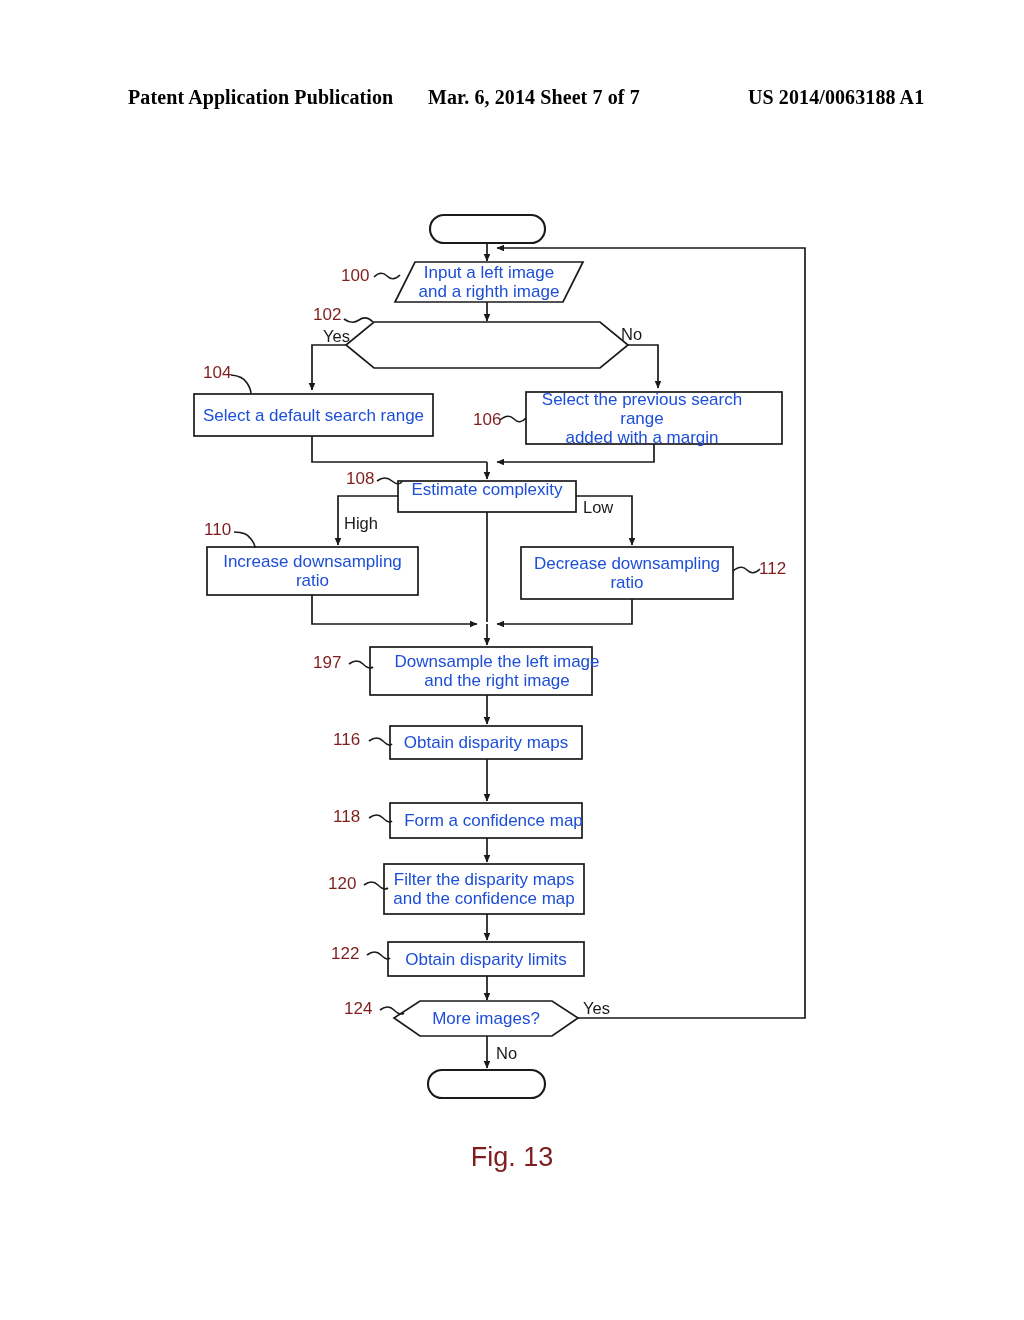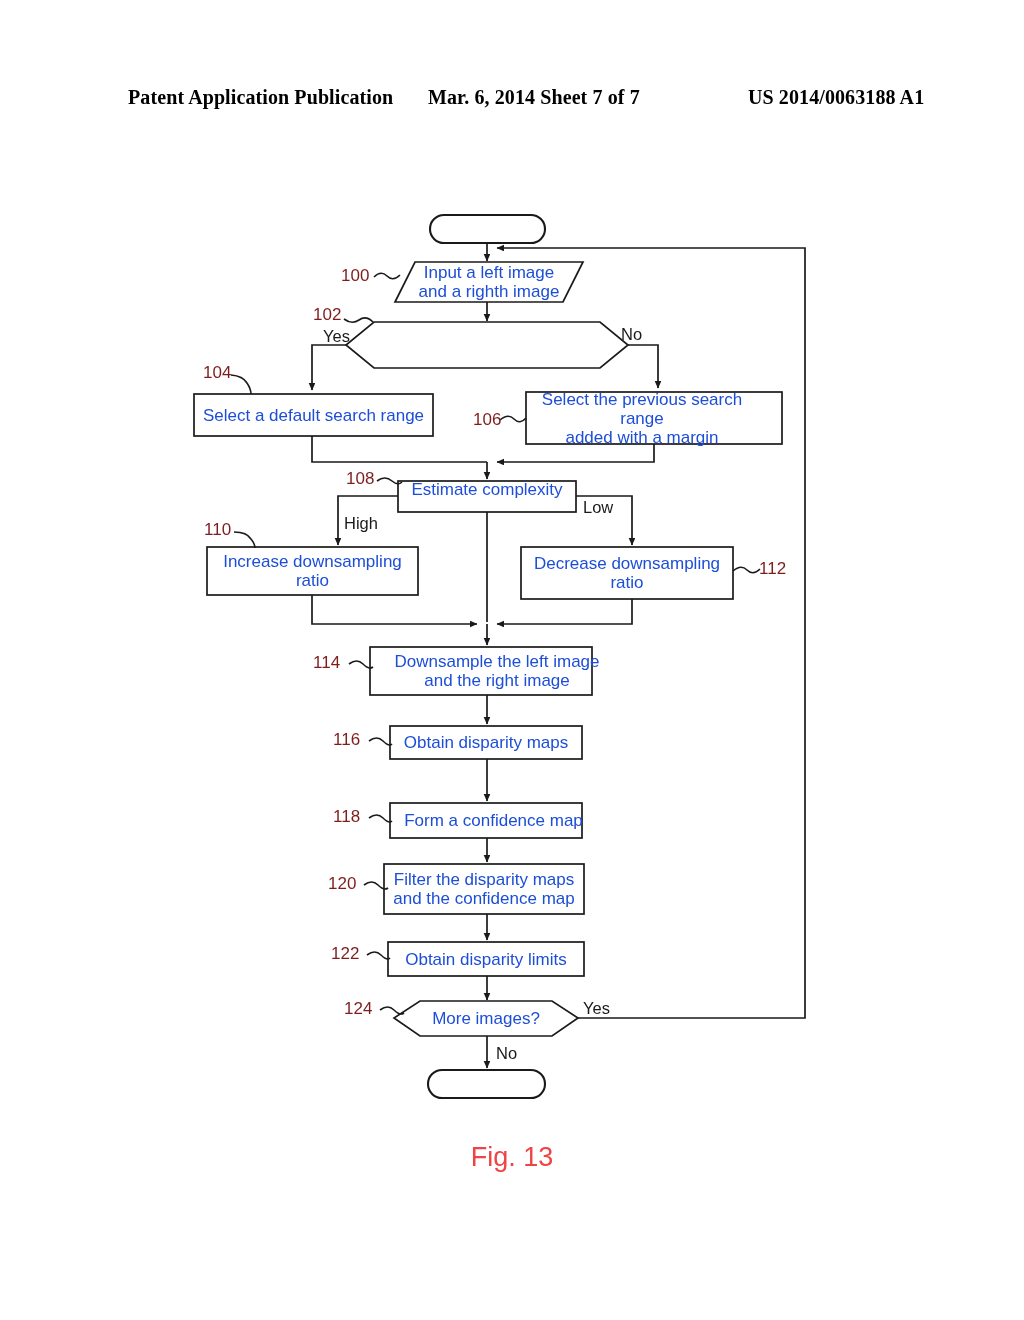--- a/index.html
+++ b/index.html
@@ -82,21 +82,21 @@
 
   
   #fig-caption {
     position: absolute;
     left: 0;
     top: 1142px;
     width: 1024px;
     text-align: center;
     font-family: "Liberation Sans", sans-serif;
     font-size: 27px;
-    color: #ef4444;
+    color: #7f1d1d;
   }
 </style>
 </head>
 <body>
 
 <div id="page-header">
   <span class="hdr-left">Patent Application Publication</span>
   <span class="hdr-mid">Mar. 6, 2014  Sheet 7 of 7</span>
   <span class="hdr-right">US 2014/0063188 A1</span>
 </div>
@@ -273,21 +273,21 @@
 
   <div class="node-label" style="left:394px; top:1001px; width:184px; height:35px;">More images?</div>
 
   <div class="ref-num" style="left:341px; top:266px;">100</div>
   <div class="ref-num" style="left:313px; top:305px;">102</div>
   <div class="ref-num" style="left:203px; top:363px;">104</div>
   <div class="ref-num" style="left:473px; top:410px;">106</div>
   <div class="ref-num" style="left:346px; top:469px;">108</div>
   <div class="ref-num" style="left:204px; top:520px;">110</div>
   <div class="ref-num" style="left:759px; top:559px;">112</div>
-  <div class="ref-num" style="left:313px; top:653px;">114</div>
+  <div class="ref-num" style="left:313px; top:653px;">197</div>
   <div class="ref-num" style="left:333px; top:730px;">116</div>
   <div class="ref-num" style="left:333px; top:807px;">118</div>
   <div class="ref-num" style="left:328px; top:874px;">120</div>
   <div class="ref-num" style="left:331px; top:944px;">122</div>
   <div class="ref-num" style="left:344px; top:999px;">124</div>
 
   <div class="branch-label" style="left:323px; top:327px;">Yes</div>
   <div class="branch-label" style="left:621px; top:325px;">No</div>
   <div class="branch-label" style="left:344px; top:498px;margin-top:16px;">High</div>
   <div class="branch-label" style="left:583px; top:498px;">Low</div>

